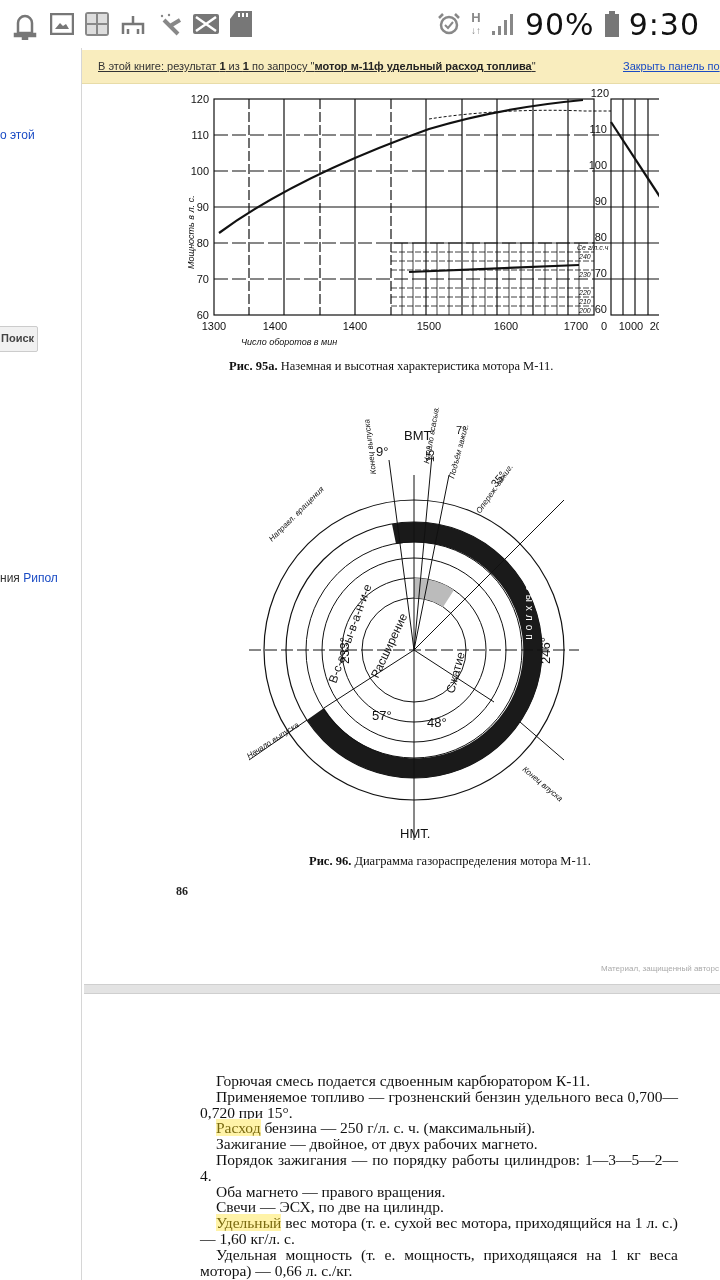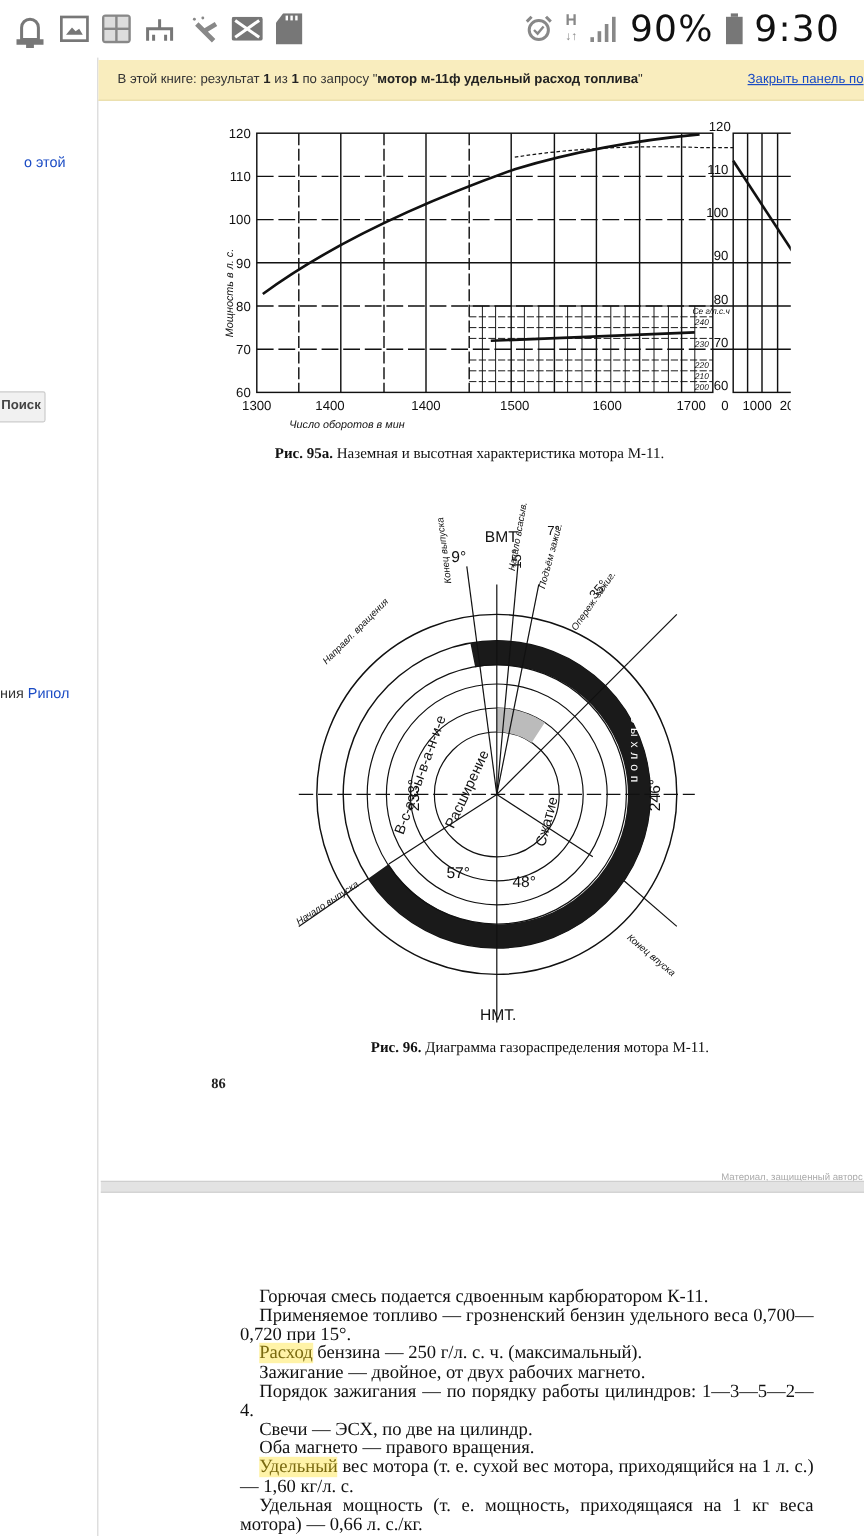--- a/index.html
+++ b/index.html
@@ -2,28 +2,28 @@
 <html><head>
 <meta charset="utf-8">
 <style>
   * { box-sizing: border-box; margin: 0; padding: 0; }
   html, body { width: 720px; height: 1280px; overflow: hidden; background: #ffffff; font-family: "Liberation Sans", sans-serif; }
   .statusbar { position: absolute; left: 0; top: 0; width: 720px; height: 48px; background: #ffffff; }
   .sb-icon { position: absolute; top: 10px; }
   .sb-right { position: absolute; right: 20px; top: 4px; height: 40px; display: flex; align-items: center; gap: 10px; }
   .sb-text { font-family: "DejaVu Sans", sans-serif; font-size: 30px; color: #111; letter-spacing: 1px; }
   .leftpane { position: absolute; left: 0; top: 48px; width: 82px; height: 1232px; background: #fff; border-right: 1px solid #d6d6d6; overflow: hidden; }
-  .lp-link { position: absolute; left: 0; font-size: 12px; color: #1a4bc4; white-space: nowrap; padding-left: 20px; }
+  .lp-link { position: absolute; left: 0; font-size: 12px; color: #1a4bc4; white-space: nowrap; }
   .lp-text { position: absolute; font-size: 12px; color: #333; white-space: nowrap; }
   .lp-btn { position: absolute; left: -10px; top: 278px; width: 48px; height: 26px; background: #f1f1f1; border: 1px solid #ccc; border-radius: 2px; font-size: 11px; font-weight: bold; color: #444; padding: 5px 0 0 10px; }
-  .banner { position: absolute; left: 82px; top: 50px; width: 638px; height: 34px; background: #f9edbe; border-bottom: 1px solid #e8dca8; font-size: 11px; color: #333; padding: 10px 0 0 16px; white-space: nowrap; overflow: hidden; }
+  .banner { position: absolute; left: 82px; top: 50px; width: 638px; height: 34px; background: #f9edbe; border-bottom: 1px solid #e8dca8; font-size: 11px; color: #333; padding: 10px 0 0 16px; white-space: nowrap; overflow: hidden; text-decoration: underline; }
   .banner b { font-weight: bold; color: #222; }
   .banner .close { position: absolute; left: 541px; top: 10px; color: #1a4bc4; text-decoration: underline; text-align: center; }
   .page { position: absolute; left: 84px; width: 636px; background: #ffffff; }
-  .page1 { top: 96px; height: 990px; }
+  .page1 { top: 84px; height: 990px; }
   .sep { position: absolute; left: 84px; top: 984px; width: 636px; height: 10px; background: #e3e3e3; border-top: 1px solid #cfcfcf; border-bottom: 1px solid #cfcfcf; }
   .page2 { top: 995px; height: 285px; }
   .caption { position: absolute; font-family: "Liberation Serif", serif; font-size: 12.5px; color: #111; white-space: nowrap; }
   .caption b { font-weight: bold; }
   .pagenum { position: absolute; left: 92px; top: 800px; font-family: "Liberation Serif", serif; font-size: 12px; color: #222; font-weight: bold; }
   .copyright { position: absolute; left: 517px; top: 880px; font-size: 8px; color: #aaa; white-space: nowrap; }
   .ptext { position: absolute; left: 116px; top: 78px; width: 478px; font-family: "Liberation Serif", serif; font-size: 15.5px; line-height: 15.8px; color: #111; }
   .ptext p { text-align: justify; text-indent: 16px; }
   .hl { background: #fff3a8; color: #7a6a10; }
   svg text { font-family: "Liberation Sans", sans-serif; }
@@ -273,18 +273,18 @@
 
 <div class="sep"></div>
 
 <div class="page page2">
   <div class="ptext">
     <p>Горючая смесь подается сдвоенным карбюратором К-11.</p>
     <p>Применяемое топливо — грозненский бензин удельного веса 0,700—0,720 при 15°.</p>
     <p><span class="hl">Расход</span><span> бензина — 250 г/л. с. ч. (максимальный).</span></p>
     <p>Зажигание — двойное, от двух рабочих магнето.</p>
     <p>Порядок зажигания — по порядку работы цилиндров: 1—3—5—2—4.</p>
+    <p>Оба магнето — правого вращения.</p>
     <p>Свечи — ЭСХ, по две на цилиндр.</p>
-    <p>Оба магнето — правого вращения.</p>
     <p><span class="hl">Удельный</span><span> вес мотора (т. е. сухой вес мотора, приходящийся на 1 л. с.) — 1,60 кг/л. с.</span></p>
     <p>Удельная мощность (т. е. мощность, приходящаяся на 1 кг веса мотора) — 0,66 л. с./кг.</p>
   </div>
 </div>
 
 </body></html>

